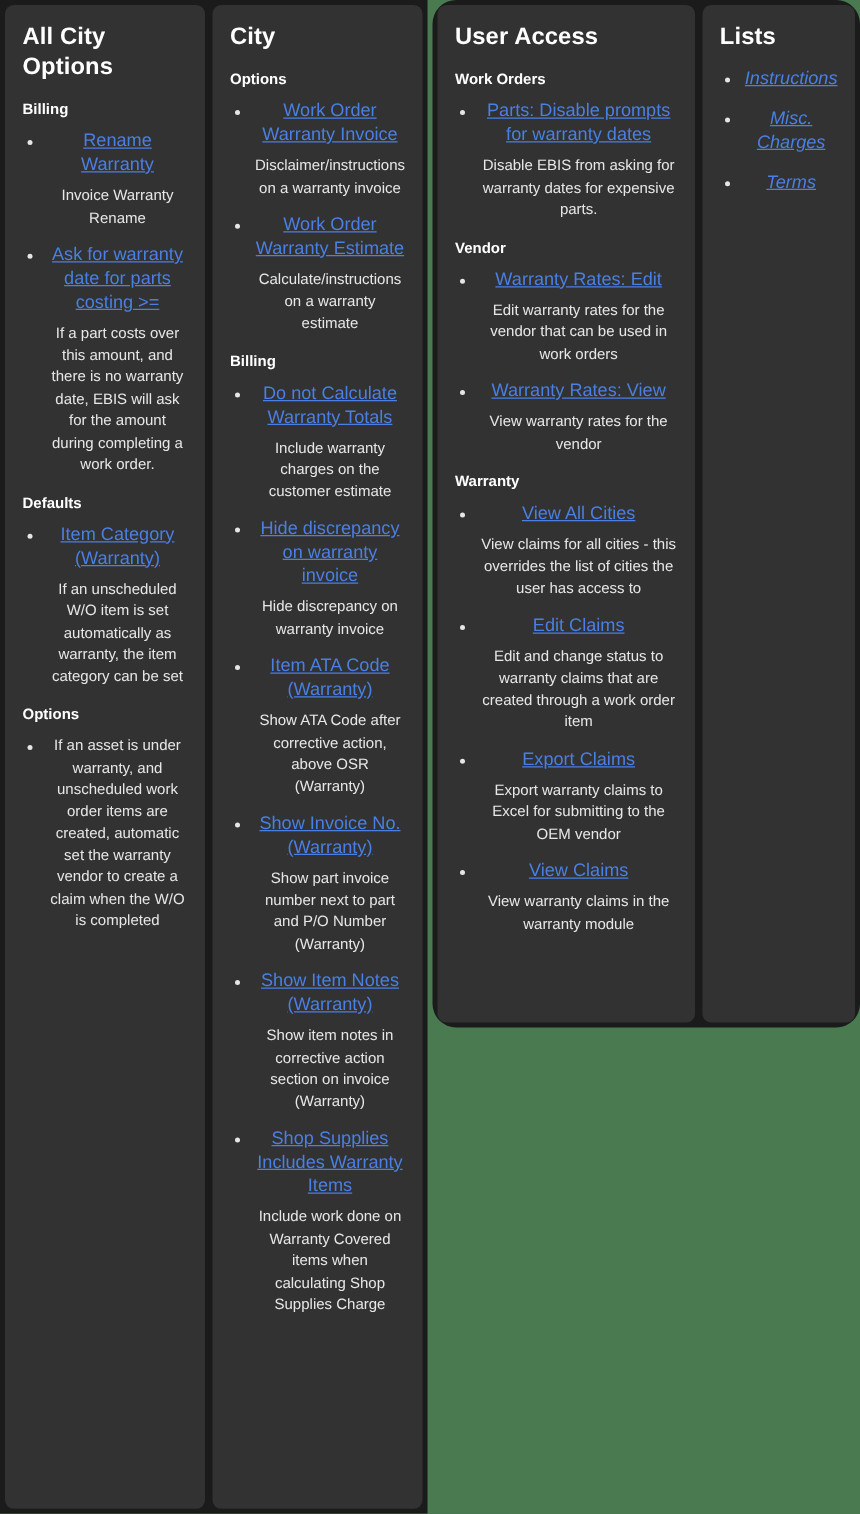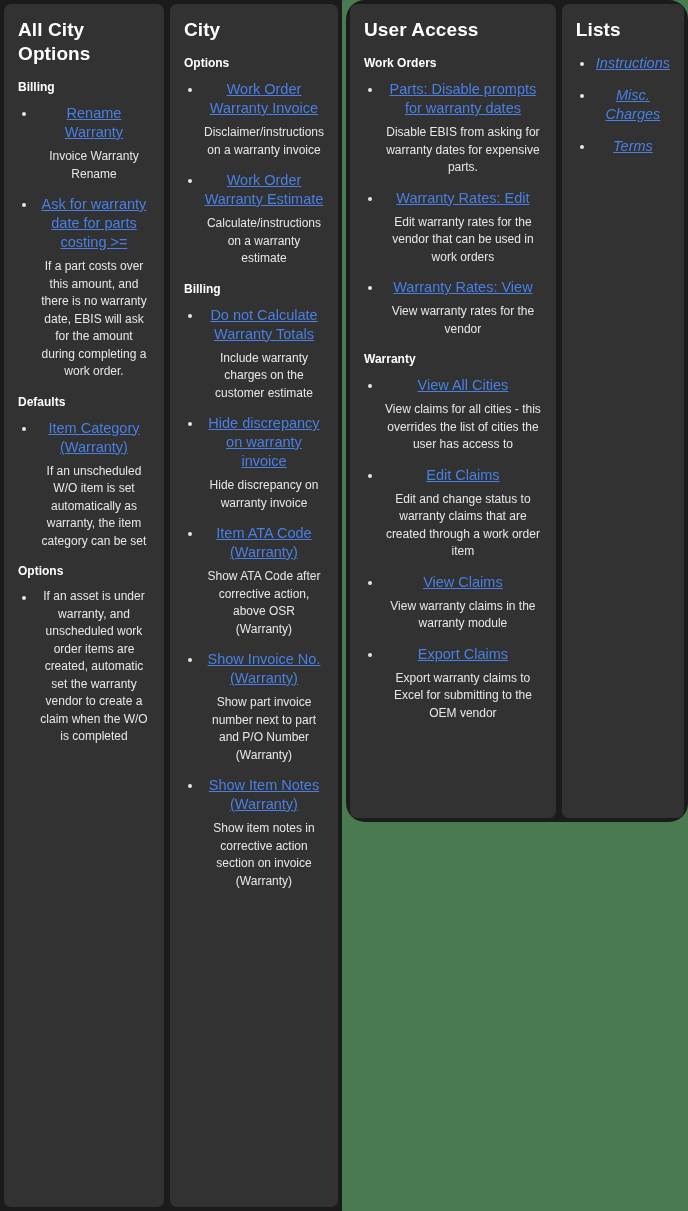--- a/index.html
+++ b/index.html
@@ -136,46 +136,48 @@
           </ul>
         </div>
         <div class="group">
           <div class="group-title">Billing</div>
           <ul class="items">
             <li><a class="item-link">Do not Calculate Warranty Totals</a><div class="item-desc">Include warranty charges on the customer estimate</div></li>
             <li><a class="item-link">Hide discrepancy on warranty invoice</a><div class="item-desc">Hide discrepancy on warranty invoice</div></li>
             <li><a class="item-link">Item ATA Code (Warranty)</a><div class="item-desc">Show ATA Code after corrective action, above OSR (Warranty)</div></li>
             <li><a class="item-link">Show Invoice No. (Warranty)</a><div class="item-desc">Show part invoice number next to part and P/O Number (Warranty)</div></li>
             <li><a class="item-link">Show Item Notes (Warranty)</a><div class="item-desc">Show item notes in corrective action section on invoice (Warranty)</div></li>
+            <li><a class="item-link">Shop Supplies Includes Warranty Items</a><div class="item-desc">Include work done on Warranty Covered items when calculating Shop Supplies Charge</div></li>
           </ul>
         </div>
       </div>
     </div>
   <div class="column right" id="col-right">
       <div class="card">
         <div class="card-title">User Access</div>
         <div class="group">
           <div class="group-title">Work Orders</div>
           <ul class="items">
             <li><a class="item-link">Parts: Disable prompts for warranty dates</a><div class="item-desc">Disable EBIS from asking for warranty dates for expensive parts.</div></li>
           </ul>
         </div>
         <div class="group">
+          <div class="group-title">Vendor</div>
           <ul class="items">
             <li><a class="item-link">Warranty Rates: Edit</a><div class="item-desc">Edit warranty rates for the vendor that can be used in work orders</div></li>
             <li><a class="item-link">Warranty Rates: View</a><div class="item-desc">View warranty rates for the vendor</div></li>
           </ul>
         </div>
         <div class="group">
           <div class="group-title">Warranty</div>
           <ul class="items">
             <li><a class="item-link">View All Cities</a><div class="item-desc">View claims for all cities - this overrides the list of cities the user has access to</div></li>
             <li><a class="item-link">Edit Claims</a><div class="item-desc">Edit and change status to warranty claims that are created through a work order item</div></li>
+            <li><a class="item-link">Export Claims</a><div class="item-desc">Export warranty claims to Excel for submitting to the OEM vendor</div></li>
             <li><a class="item-link">View Claims</a><div class="item-desc">View warranty claims in the warranty module</div></li>
-            <li><a class="item-link">Export Claims</a><div class="item-desc">Export warranty claims to Excel for submitting to the OEM vendor</div></li>
           </ul>
         </div>
       </div>
       <div class="card lists-card">
         <div class="card-title">Lists</div>
         <div class="group">
           <ul class="items">
             <li class="link-only"><a class="item-link">Instructions</a></li>
             <li class="link-only"><a class="item-link">Misc. Charges</a></li>
             <li class="link-only"><a class="item-link">Terms</a></li>

